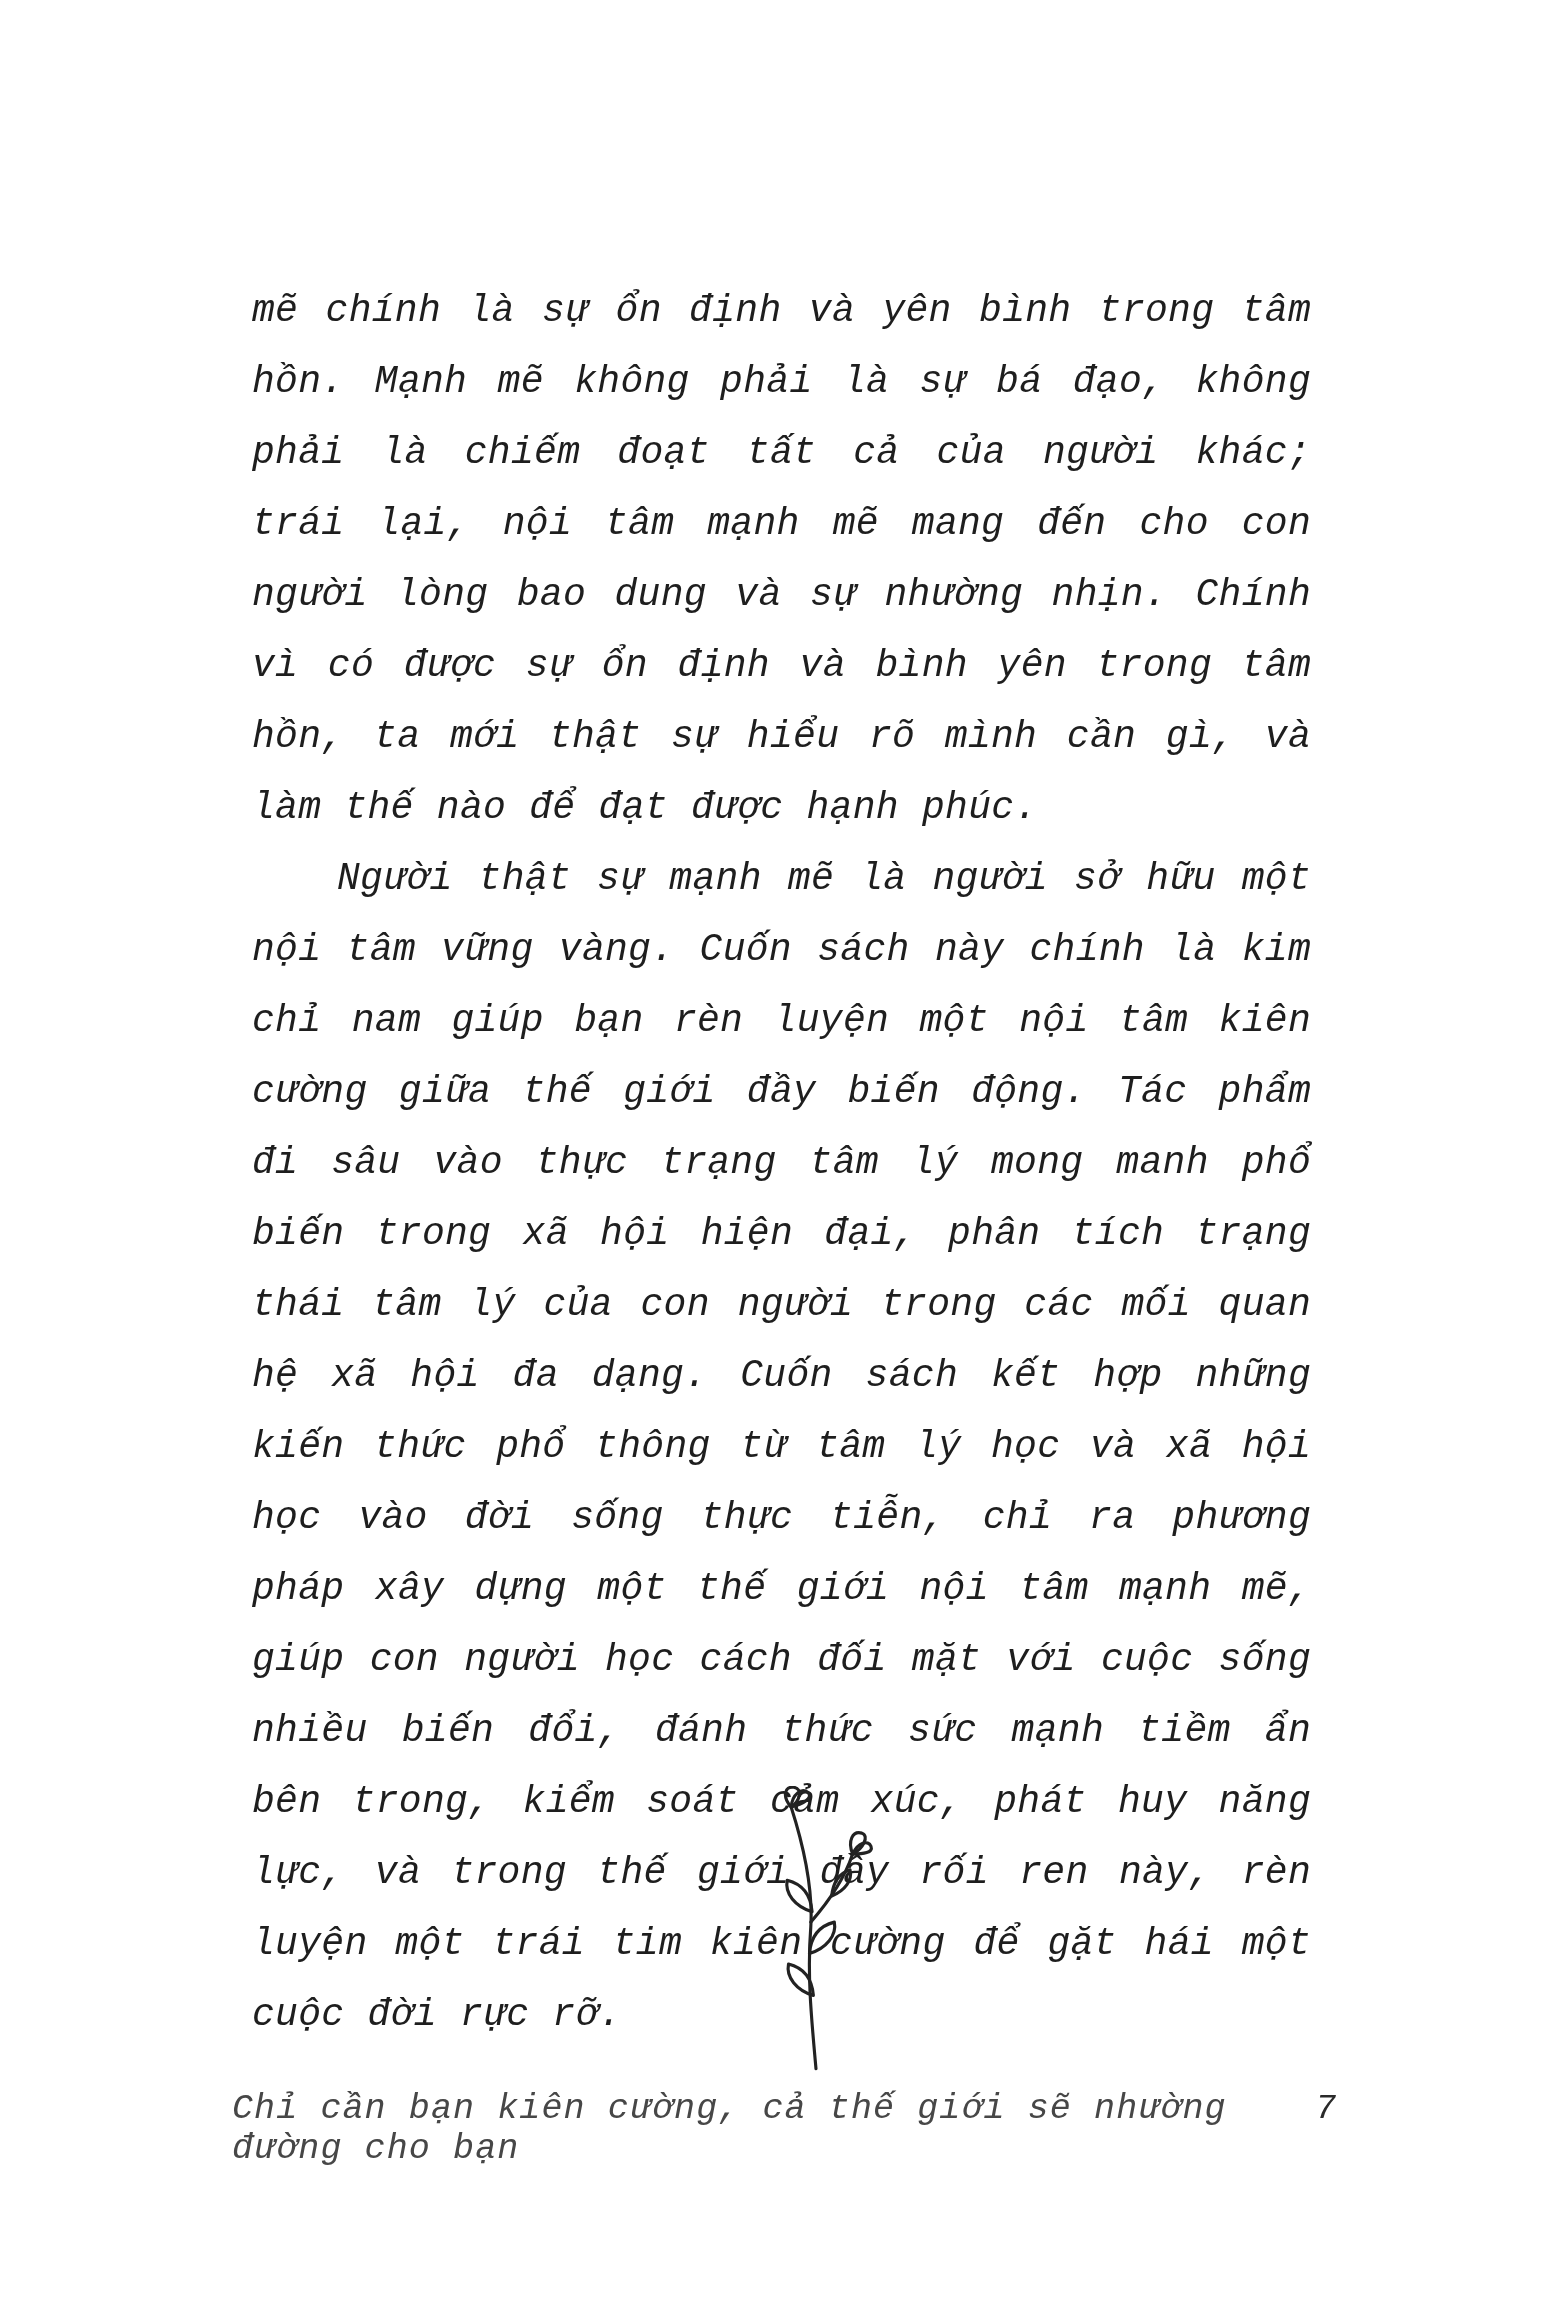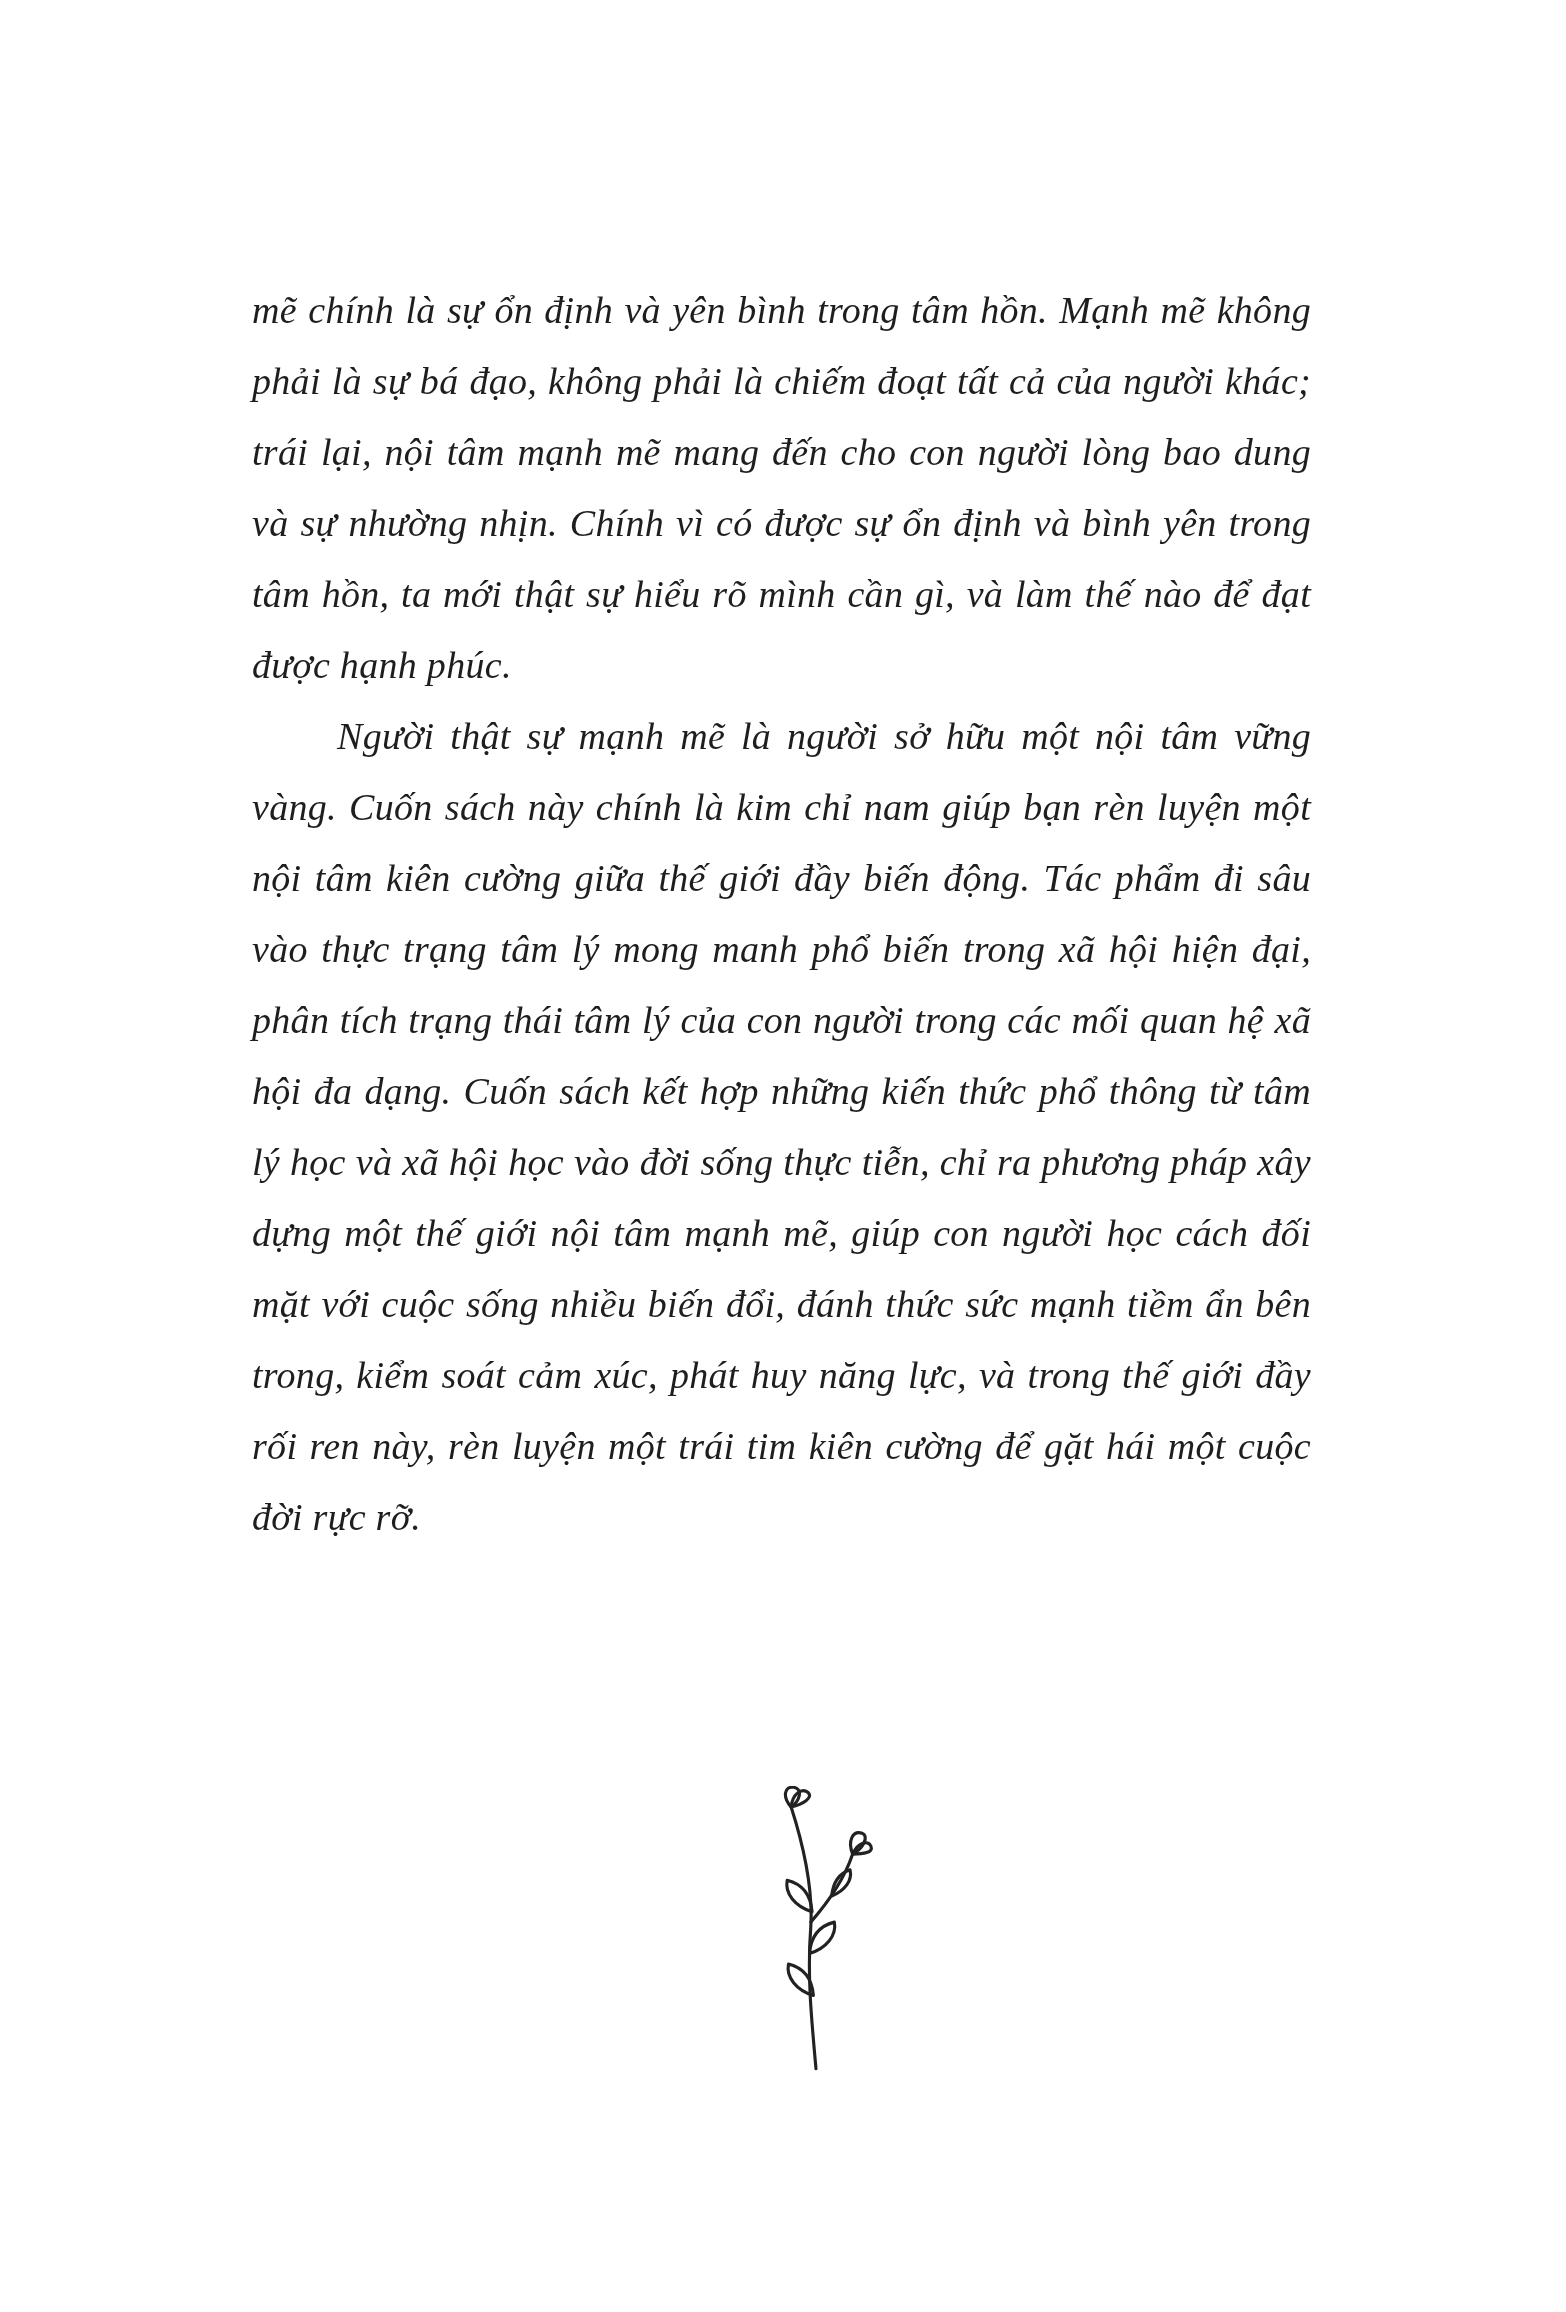--- a/index.html
+++ b/index.html
@@ -6,21 +6,21 @@
     margin: 0;
     padding: 0;
     background: #ffffff;
   }
   .page {
     position: relative;
     width: 1567px;
     height: 2264px;
     background: #ffffff;
     overflow: hidden;
-    font-family: Liberation Serif, serif;
+    font-family: Liberation Mono, monospace;
     color: #1e1e1e;
   }
   .content {
     position: absolute;
     left: 252px;
     top: 275px;
     width: 1059px;
     font-style: italic;
     font-size: 38px;
     line-height: 71px;
@@ -88,15 +88,19 @@
         <path d="M88 52 C92 43 100 41 102 46 C104 51 96 52 88 52 Z"></path>
 
         <path d="M57 96 C44 92 36 82 38 72 C50 75 56 84 57 96 Z"></path>
         <path d="M55 128 C68 124 76 114 74 104 C62 107 56 116 55 128 Z"></path>
         <path d="M58 160 C45 156 37 146 39 136 C51 139 57 148 58 160 Z"></path>
         <path d="M72 84 C82 80 88 72 86 64 C77 67 73 74 72 84 Z"></path>
       </g>
     </svg>
   </div>
 
+  <div class="footer">
+    <span class="footer-text">Chỉ cần bạn kiên cường, cả thế giới sẽ nhường đường cho bạn</span>
+    <span class="page-number">7</span>
+  </div>
 
 </div>
 
 
 </body></html>

